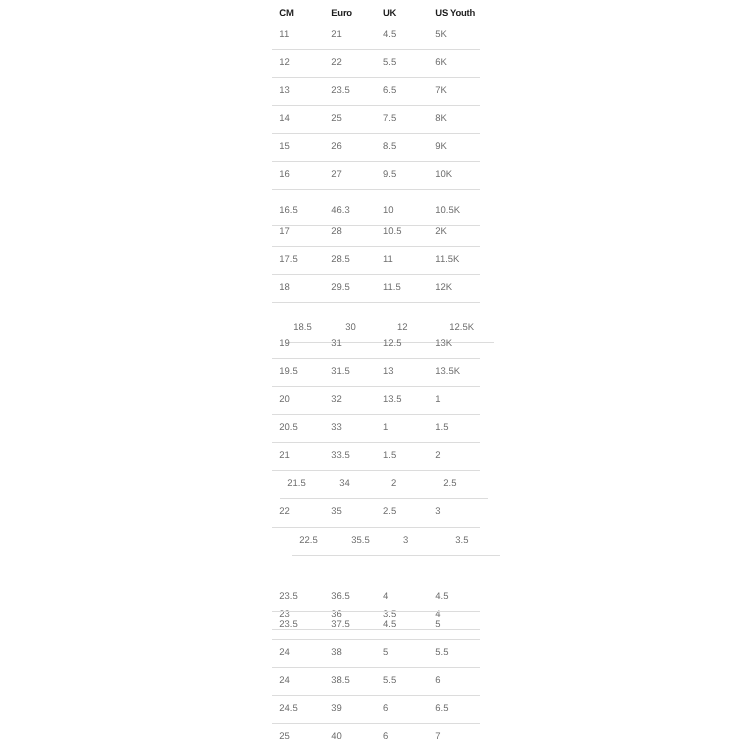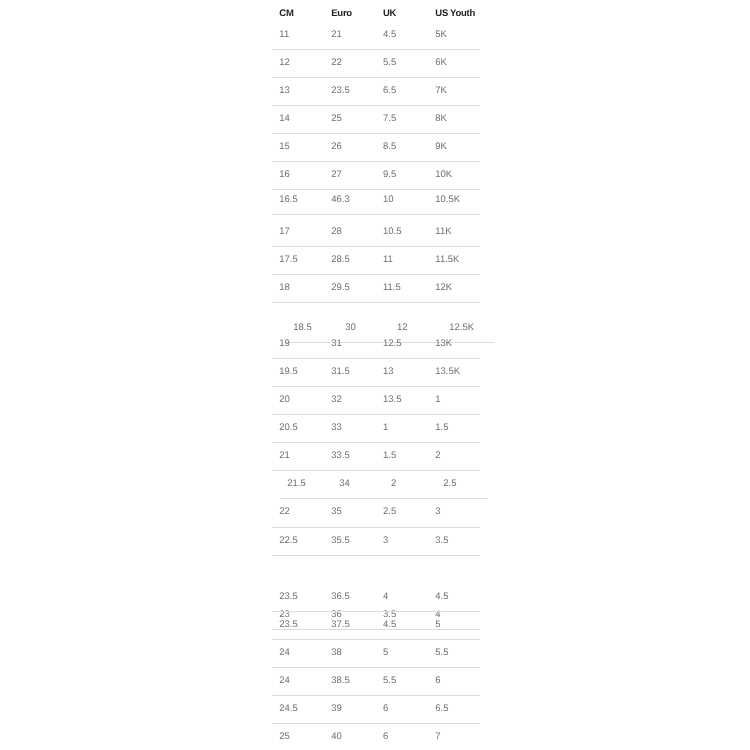--- a/index.html
+++ b/index.html
@@ -150,32 +150,32 @@
           <td class="col-3">9K</td>
           <td class="row-divider"></td>
         </tr>
         <tr class="size-row" style="top: 162.36px;">
           <td class="col-0">16</td>
           <td class="col-1">27</td>
           <td class="col-2">9.5</td>
           <td class="col-3">10K</td>
           <td class="row-divider"></td>
         </tr>
-        <tr class="size-row" style="top: 187px;">
+        <tr class="size-row" style="top: 198px;">
           <td class="col-0">16.5</td>
           <td class="col-1">46.3</td>
           <td class="col-2">10</td>
           <td class="col-3">10.5K</td>
           <td class="row-divider"></td>
         </tr>
         <tr class="size-row" style="top: 218.54px;">
           <td class="col-0">17</td>
           <td class="col-1">28</td>
           <td class="col-2">10.5</td>
-          <td class="col-3">11K</td>
+          <td class="col-3">2K</td>
           <td class="row-divider"></td>
         </tr>
         <tr class="size-row" style="top: 246.63px;">
           <td class="col-0">17.5</td>
           <td class="col-1">28.5</td>
           <td class="col-2">11</td>
           <td class="col-3">11.5K</td>
           <td class="row-divider"></td>
         </tr>
         <tr class="size-row" style="top: 274.72px;">
@@ -234,21 +234,21 @@
           <td class="col-3">2.5</td>
           <td class="row-divider"></td>
         </tr>
         <tr class="size-row" style="top: 499.44px;">
           <td class="col-0">22</td>
           <td class="col-1">35</td>
           <td class="col-2">2.5</td>
           <td class="col-3">3</td>
           <td class="row-divider"></td>
         </tr>
-        <tr class="size-row" style="top: 527.53px;">
+        <tr class="size-row" style="top: 527.53px; margin-left: 20px;">
           <td class="col-0">22.5</td>
           <td class="col-1">35.5</td>
           <td class="col-2">3</td>
           <td class="col-3">3.5</td>
           <td class="row-divider"></td>
         </tr>
         <tr class="size-row" style="top: 560px; margin-top: 42px;">
           <td class="col-0">23</td>
           <td class="col-1">36</td>
           <td class="col-2">3.5</td>

